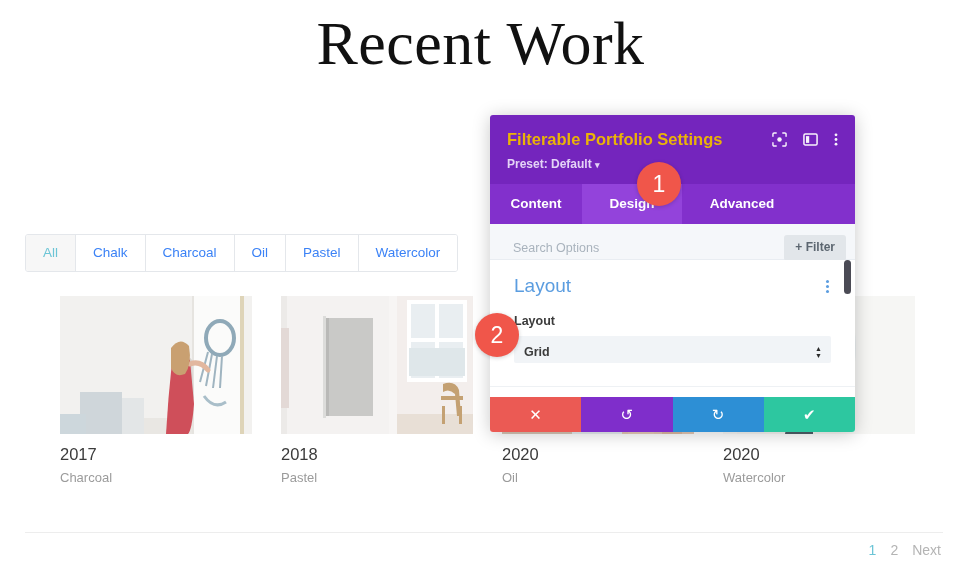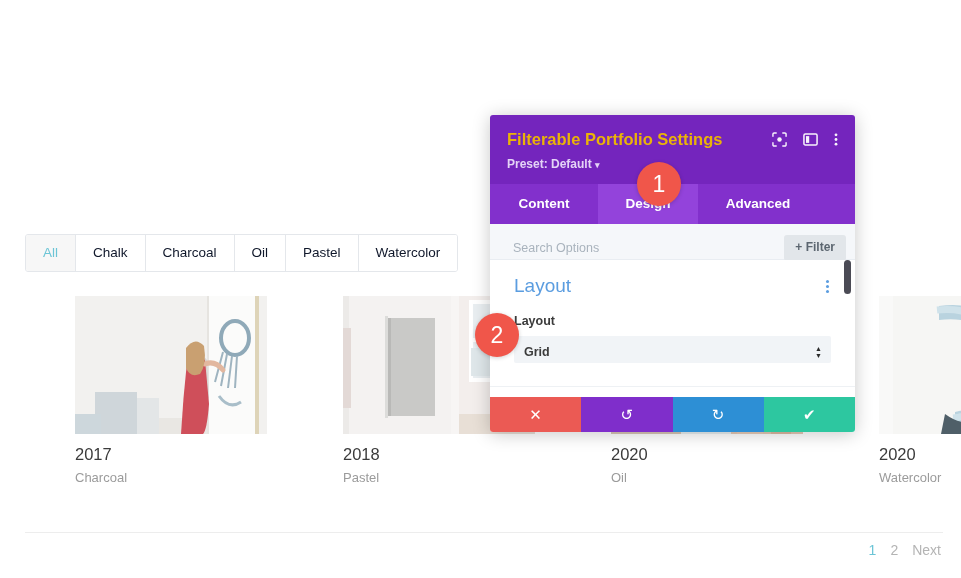--- a/index.html
+++ b/index.html
@@ -42,41 +42,41 @@
     display: flex;
     border: 1px solid #e4e7eb;
     border-radius: 3px;
     overflow: hidden;
     background: #ffffff;
   }
   .filter-tab {
     padding: 9px 17px 10px;
     font-size: 13.5px;
     line-height: 17px;
-    color: #0f172a;
+    color: #3b82f6;
     border-right: 1px solid #e4e7eb;
     background: #ffffff;
     white-space: nowrap;
     cursor: pointer;
   }
   .filter-tab:last-child { border-right: none; }
   .filter-tab.active {
     color: #6cc5d6;
     background: #f7f7f7;
   }
 
   
   .grid {
     position: absolute;
     top: 296px;
-    left: 27px;
+    left: 12px;
     width: 918px;
     display: grid;
     grid-template-columns: repeat(4, 192px);
-    column-gap: 76px;
+    column-gap: 29px;
     padding-left: 48px;
   }
   .card { width: 192px; }
   .thumb {
     width: 192px;
     height: 138px;
     overflow: hidden;
     position: relative;
     background: #efefef;
   }
@@ -171,21 +171,21 @@
   .tab {
     padding: 11px 0 12px;
     text-align: center;
     color: #ffffff;
     font-size: 13.5px;
     line-height: 17px;
     font-weight: 700;
     cursor: pointer;
     flex: 0 0 auto;
   }
-  .tab.t-content { width: 108px; }
+  .tab.t-content { width: 92px; }
   .tab.t-design  { width: 100px; background: #9343db; }
   .tab.t-advanced{ width: 120px; }
 
   .searchbar {
     background: #f5f7fa;
     border-bottom: 1px solid #e9edf2;
     height: 36px;
     display: flex;
     align-items: center;
     justify-content: space-between;
@@ -320,20 +320,21 @@
     box-shadow: 0 1px 4px rgba(0,0,0,0.18);
   }
   #badge-1 { left: 637px; top: 162px; }
   #badge-2 { left: 475px; top: 313px; }
 </style>
 </head>
 <body>
 
 <div id="page">
 
+  <h1 class="page-title">Recent Work</h1>
 
   <div class="filter-bar">
     <div class="filter-tab active">All</div>
     <div class="filter-tab">Chalk</div>
     <div class="filter-tab">Charcoal</div>
     <div class="filter-tab">Oil</div>
     <div class="filter-tab">Pastel</div>
     <div class="filter-tab">Watercolor</div>
   </div>
 

